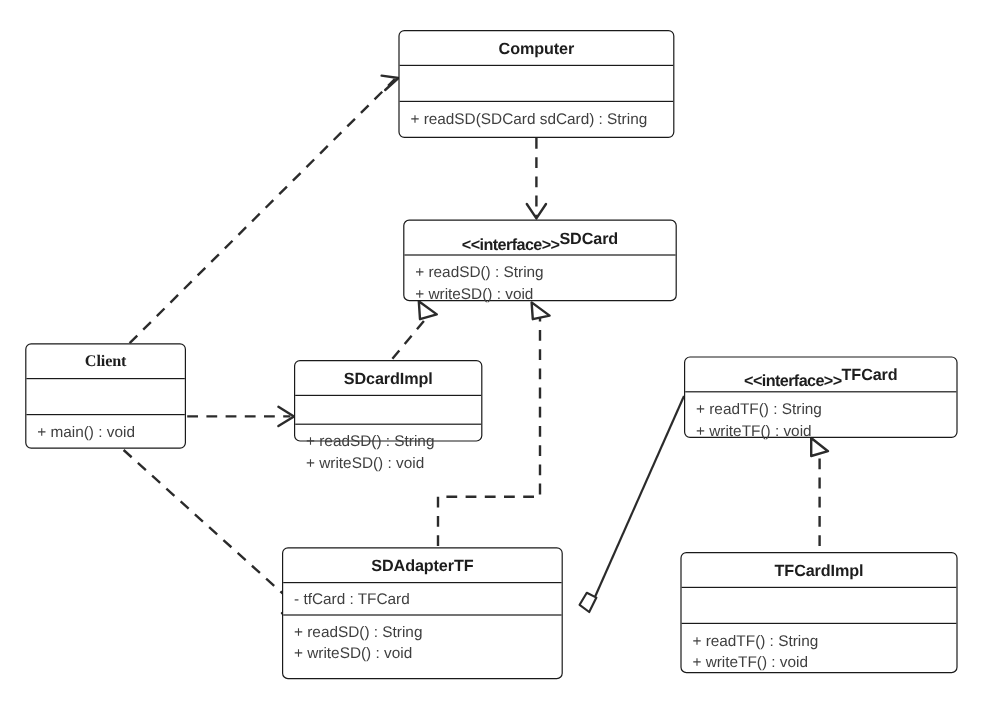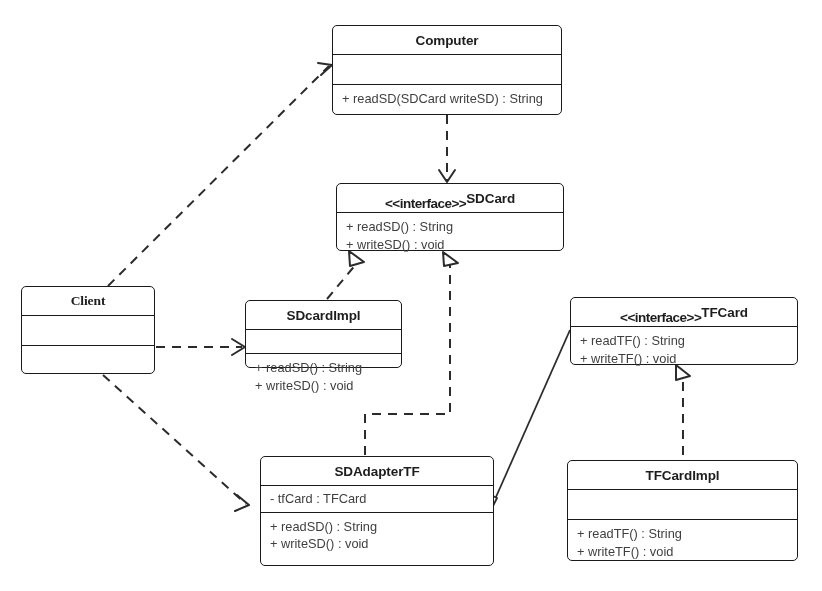--- a/index.html
+++ b/index.html
@@ -115,40 +115,43 @@
       <path d="M 676,365 L 676,380 L 690,376 Z" fill="#ffffff" stroke="#2b2b2b" stroke-width="2" stroke-linejoin="round"></path>
     </g>
   </svg>
 
   <div class="uml-class" style="left:332px; top:25px; width:230px; height:90px;">
     <div class="compartment cls-title" style="height:29px;justify-content:center;">
       <span>Computer</span>
     </div>
     <div class="compartment empty-comp" style="height:30px;"></div>
     <div class="compartment last members">
-      <div class="member">+ readSD(SDCard writeSD) : String</div>
+      <div class="member">+ readSD(SDCard sdCard) : String</div>
     </div>
   </div>
 
   <div class="uml-class" style="left:336px; top:183px; width:228px; height:68px;">
     <div class="compartment cls-title" style="height:29px;">
       <span class="stereo">&lt;&lt;interface&gt;&gt;</span>
         <span>SDCard</span>
     </div>
     <div class="compartment last members">
       <div class="member">+ readSD() : String</div>
       <div class="member">+ writeSD() : void</div>
     </div>
   </div>
 
   <div class="uml-class" style="left:21px; top:286px; width:134px; height:88px;">
     <div class="compartment cls-title" style="height:29px;font-family:Liberation Serif, serif;">
       <span>Client</span>
     </div>
     <div class="compartment empty-comp" style="height:30px;"></div>
+    <div class="compartment last members">
+      <div class="member">+ main() : void</div>
+    </div>
   </div>
 
   <div class="uml-class" style="left:245px; top:300px; width:157px; height:68px;">
     <div class="compartment cls-title" style="height:29px;">
       <span>SDcardImpl</span>
     </div>
     <div class="compartment empty-comp" style="height:24px;"></div>
     <div class="compartment last members">
       <div class="member">+ readSD() : String</div>
       <div class="member">+ writeSD() : void</div>
@@ -159,21 +162,21 @@
     <div class="compartment cls-title" style="height:29px;">
       <span class="stereo">&lt;&lt;interface&gt;&gt;</span>
         <span>TFCard</span>
     </div>
     <div class="compartment last members">
       <div class="member">+ readTF() : String</div>
       <div class="member">+ writeTF() : void</div>
     </div>
   </div>
 
-  <div class="uml-class" style="left:260px; top:456px; width:234px; height:110px;">
+  <div class="uml-class" style="left:235px; top:456px; width:234px; height:110px;">
     <div class="compartment cls-title" style="height:29px;">
       <span>SDAdapterTF</span>
     </div>
     <div class="compartment members" style="padding-top:4px; padding-bottom:4px;">
       <div class="member">- tfCard : TFCard</div>
     </div>
     <div class="compartment last members">
       <div class="member">+ readSD() : String</div>
       <div class="member">+ writeSD() : void</div>
     </div>

